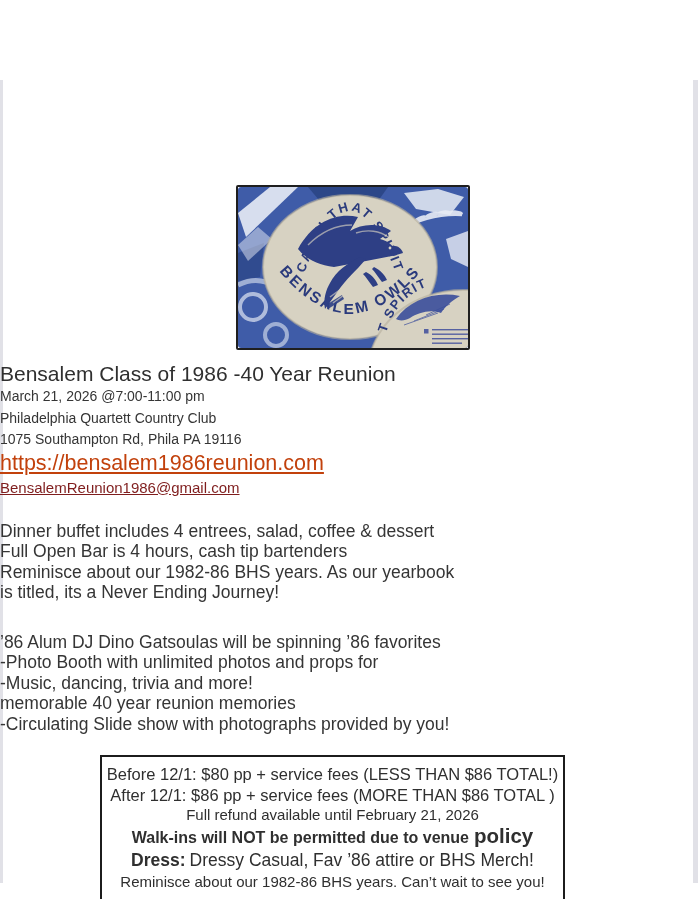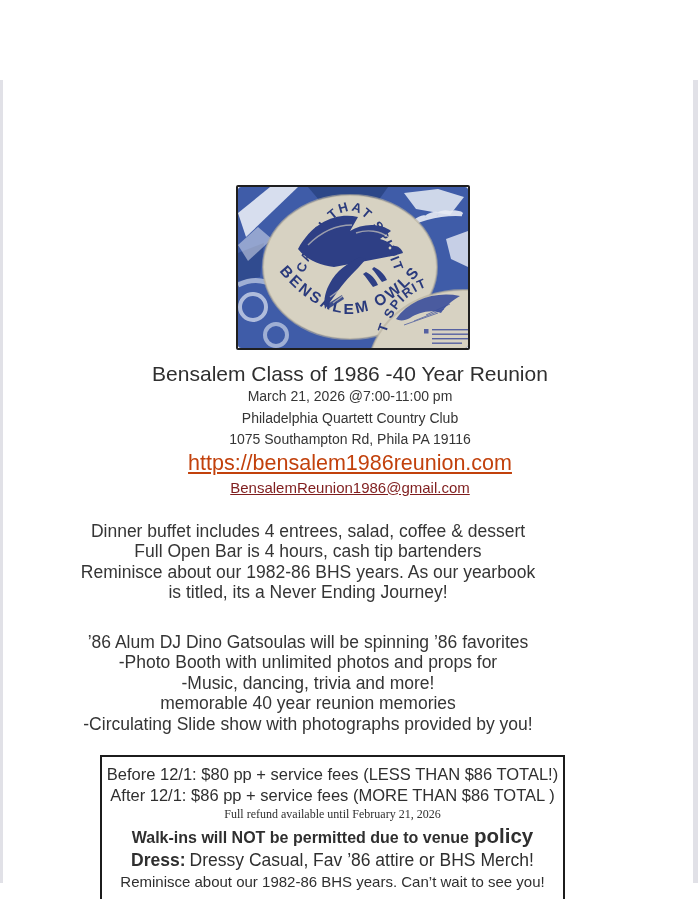--- a/index.html
+++ b/index.html
@@ -25,40 +25,40 @@
 
   
   .pin-photo-frame{
     position:absolute;left:233px;top:105px;width:230px;height:161px;
     border:2px solid #1f1f1f;background:#fff;border-radius:2px;
   }
   .pin-photo-frame svg{display:block;border-radius:3px;}
   .pin-svg text{font-family:"Liberation Sans","DejaVu Sans",sans-serif;}
 
   
-  .title-block{position:absolute;left:0;width:700px;top:281px;text-align:center;}
+  .title-block{position:absolute;left:0;width:700px;top:281px;}
   .t-title{font-size:21px;line-height:25px;color:#2f2f2f;}
   .t-line{font-size:14px;line-height:21.5px;}
   .t-url{font-size:21.5px;line-height:25px;text-decoration:underline;color:#c2410c;}
   .t-email{font-size:15px;line-height:23px;text-decoration:underline;color:#7f1d1d;}
 
-  .para{position:absolute;left:0;width:616px;text-align:center;}
+  .para{position:absolute;left:0;width:616px;}
   .para div{font-size:17.5px;line-height:20.4px;white-space:nowrap;}
   .para1{top:441px;}
   .para2{top:552px;}
 
   .price-box{
     position:absolute;left:100px;top:675px;width:461px;height:150px;
     border:2px solid #1c1c1c;background:#fff;
     text-align:center;padding-top:7px;box-sizing:content-box;
     color:#2f2f2f;
   }
   .price-box div{white-space:nowrap;}
   .pb-line{font-size:16.5px;line-height:20.5px;}
-  .pb-refund{font-size:12px;line-height:19px;font-family:Liberation Serif, serif;}
+  .pb-refund{font-size:15px;line-height:19px;}
   .pb-walkins{font-size:16px;line-height:24px;font-weight:bold;}
   .pb-walkins .policy{font-size:20.5px;margin-left:5px;}
   .pb-dress{font-size:17.5px;line-height:21.5px;}
   .pb-dress .dress-label{font-weight:bold;}
   .pb-dress .dress-rest{margin-left:4px;}
   .pb-closing{font-size:15px;line-height:19.5px;text-align:center;}
 </style>
 </head>
 <body>
 

